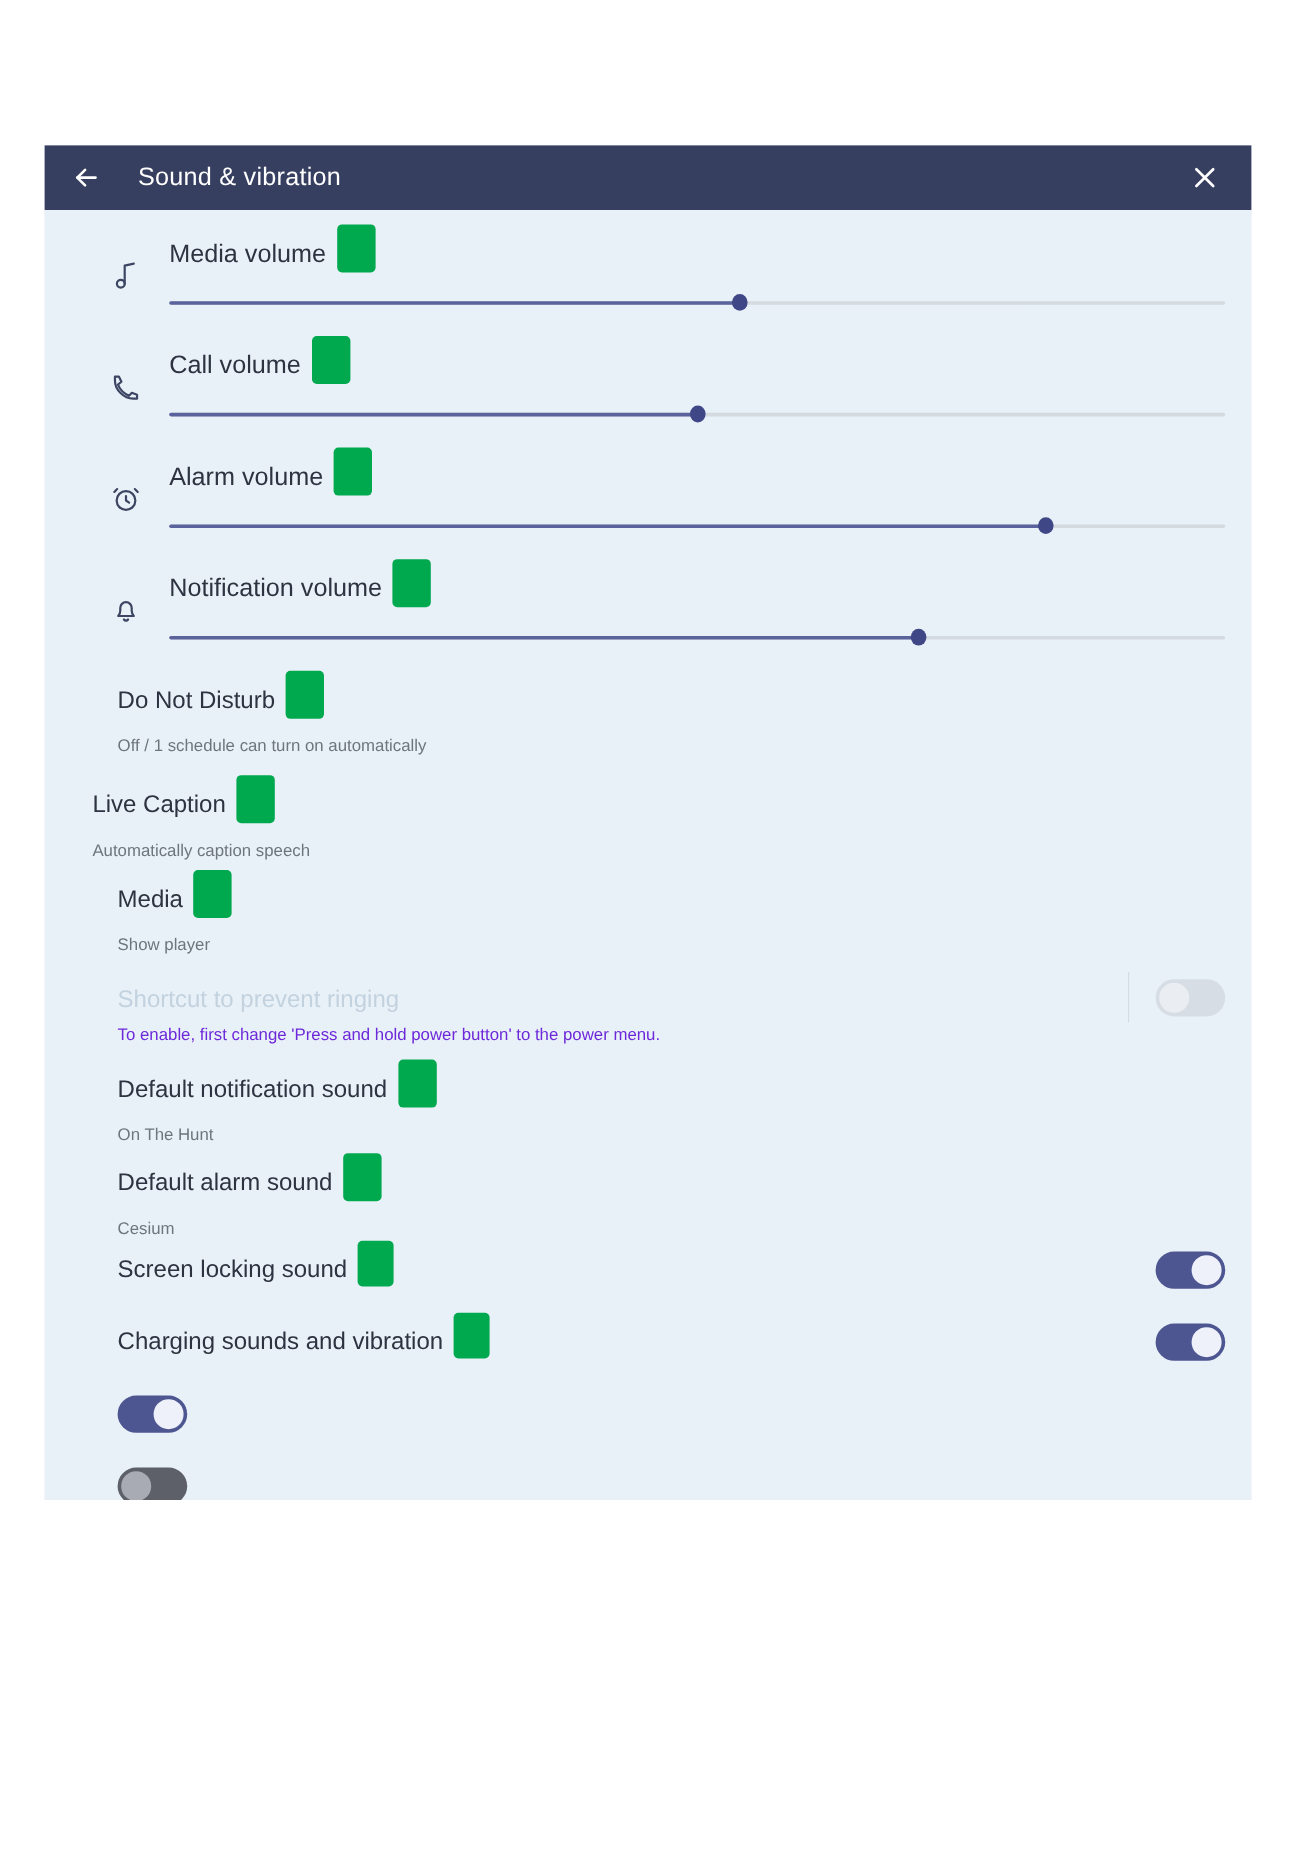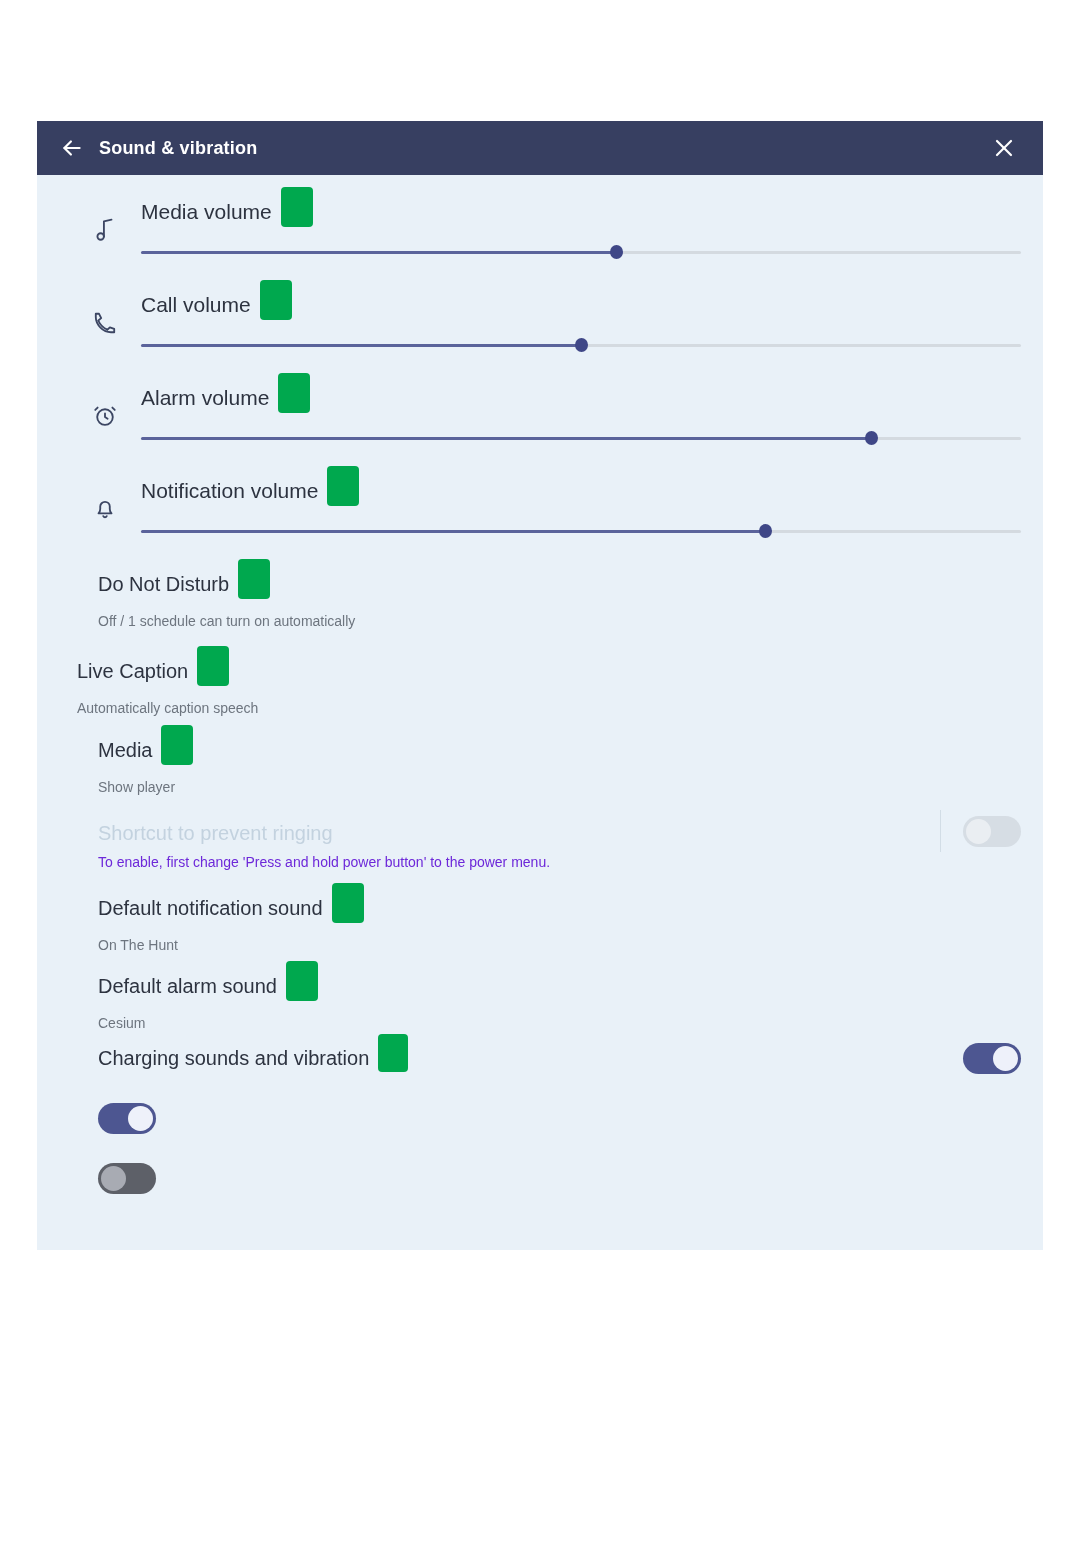--- a/index.html
+++ b/index.html
@@ -27,23 +27,23 @@
     padding: 0 22px 0 18px;
   }
   .appbar .back {
     width: 34px; height: 34px;
     display: flex; align-items: center; justify-content: center;
     color: #ffffff;
     flex: 0 0 auto;
   }
   .appbar .title {
     color: #ffffff;
-    font-size: 18px;
-    font-weight: bold;
-    margin-left: 10px;
+    font-size: 21px;
+    font-weight: normal;
+    margin-left: 26px;
     letter-spacing: .2px;
     white-space: nowrap;
   }
   .appbar .spacer { flex: 1 1 auto; }
   .appbar .close {
     width: 34px; height: 34px;
     display: flex; align-items: center; justify-content: center;
     color: #ffffff;
   }
 
@@ -326,20 +326,31 @@
     <div class="row row-dalarm">
       <div class="texts">
         <div class="rtitle">
           <span>Default alarm sound</span>
           <span class="marker"></span>
         </div>
         <div class="rsub">Cesium</div>
       </div>
     </div>
 
+    <div class="row row-toggle">
+      <div class="texts">
+        <div class="rtitle">
+          <span>Screen locking sound</span>
+          <span class="marker marker-sm"></span>
+        </div>
+      </div>
+      <div class="toggle on">
+        <div class="knob"></div>
+      </div>
+    </div>
 
     <div class="row row-toggle">
       <div class="texts">
         <div class="rtitle">
           <span>Charging sounds and vibration</span>
           <span class="marker marker-sm"></span>
         </div>
       </div>
       <div class="toggle on">
         <div class="knob"></div>

